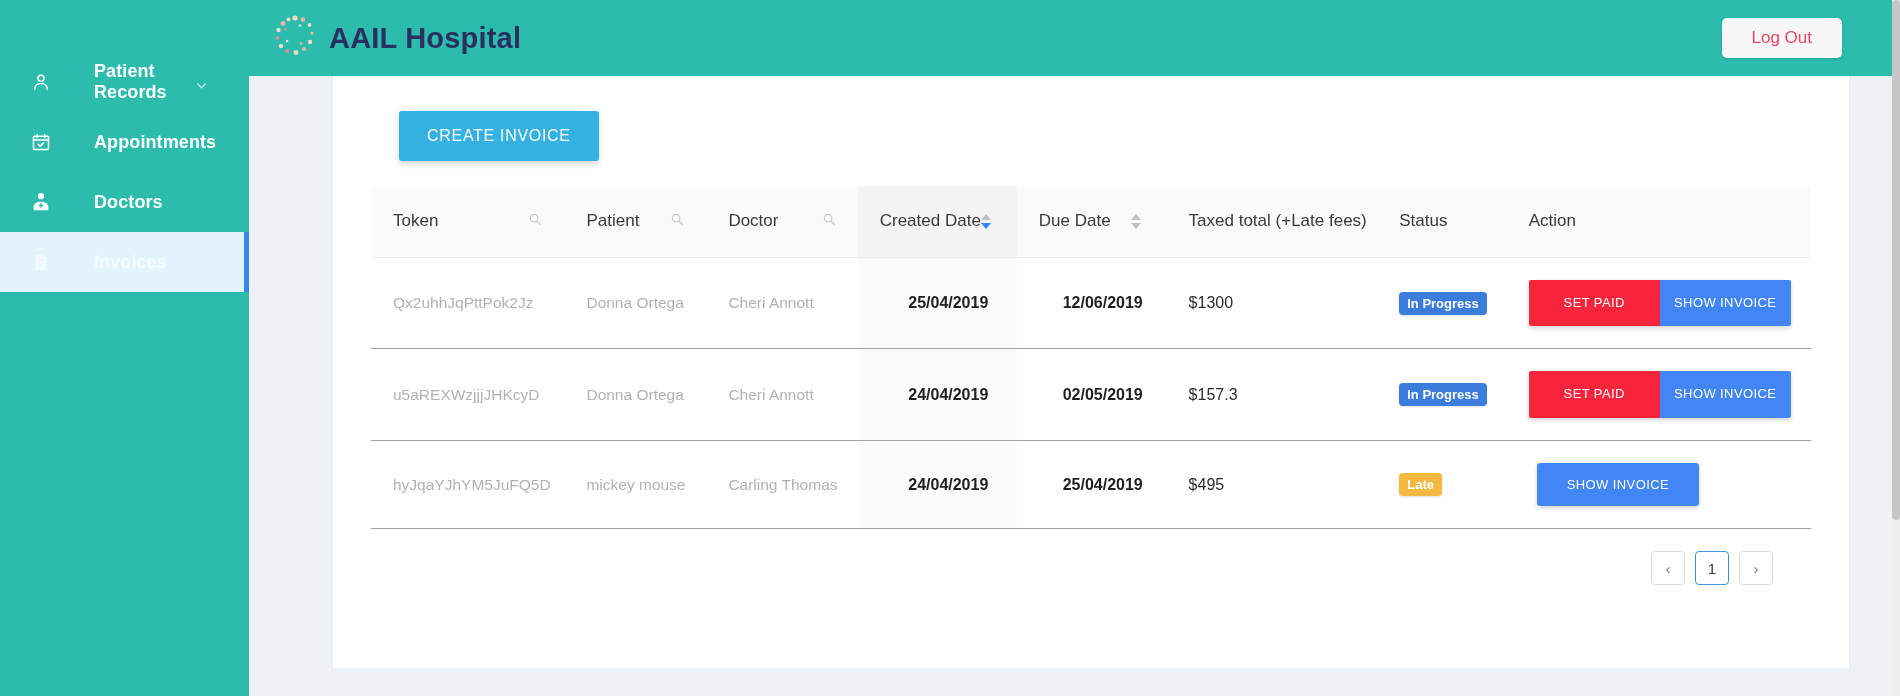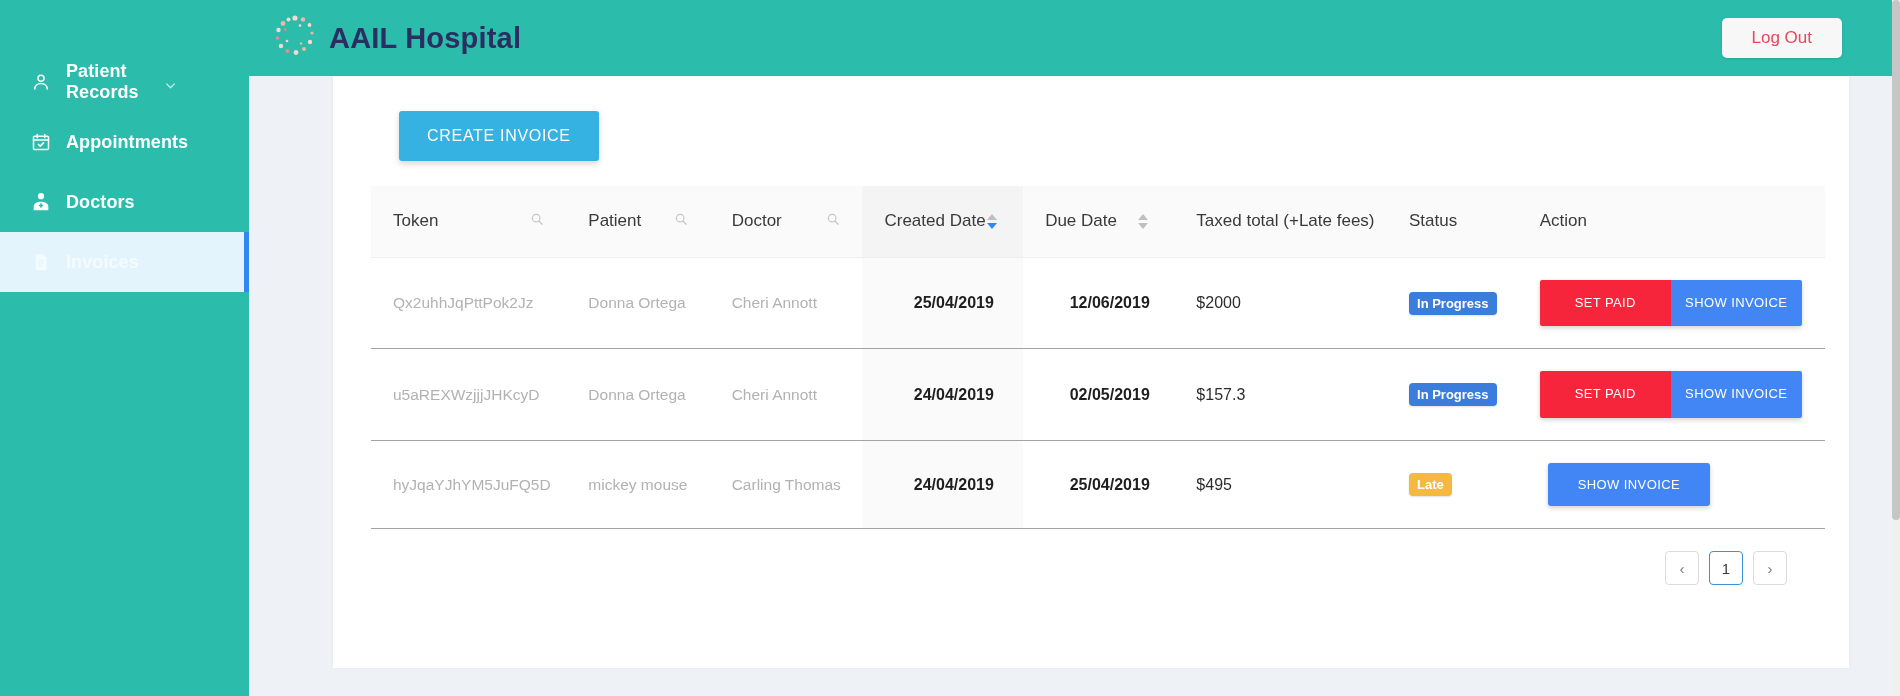--- a/index.html
+++ b/index.html
@@ -24,20 +24,21 @@
     display: flex;
     align-items: center;
     height: 60px;
     padding-left: 28px;
     color: #ffffff;
     font-size: 18px;
     font-weight: bold;
     letter-spacing: .1px;
     cursor: pointer;
     position: relative;
+    gap: 28px;
   }
   .side-item .side-ic {
     width: 26px; height: 24px;
     margin-right: 12px;
     display: flex; align-items: center; justify-content: center;
     flex: 0 0 26px;
   }
   .side-item .side-ic svg { display: block; }
   .side-item.active {
     background: #e3f4fd;
@@ -95,21 +96,21 @@
     border: none; border-radius: 3px;
     font-size: 16px; letter-spacing: .7px;
     padding: 16px 28px;
     cursor: pointer;
     box-shadow: 0 3px 6px rgba(0,0,0,.16);
     font-family: inherit;
     margin-left: 28px;
   }
 
   
-  .tbl-wrap { padding: 25px 24px 0 38px; }
+  .tbl-wrap { padding: 25px 38px 0 38px; }
   table { width: 100%; border-collapse: collapse; table-layout: fixed; }
   thead tr { background: #fafafa; }
   thead th {
     text-align: left;
     font-weight: normal;
     font-size: 17px;
     color: #3a3a3a;
     padding: 24px 0 24px 22px;
     vertical-align: middle;
     border-bottom: 1px solid #eeeeee;
@@ -377,21 +378,21 @@
             </tr>
           </thead>
           <tbody>
 
             <tr>
               <td class="muted">Qx2uhhJqPttPok2Jz</td>
               <td class="muted">Donna Ortega</td>
               <td class="muted">Cheri Annott</td>
               <td class="shade strong">25/04/2019</td>
               <td class="strong">12/06/2019</td>
-              <td>$2000</td>
+              <td>$1300</td>
               <td>
                 <span class="badge progress">In Progress</span>
               </td>
               <td>
                 <div class="act-group">
                   <button class="act-btn paid">SET PAID</button>
                   <button class="act-btn show">SHOW INVOICE</button>
                 </div>
               </td>
             </tr>

